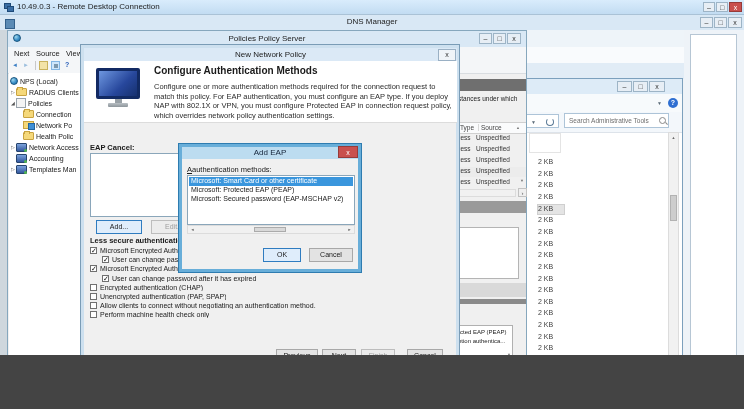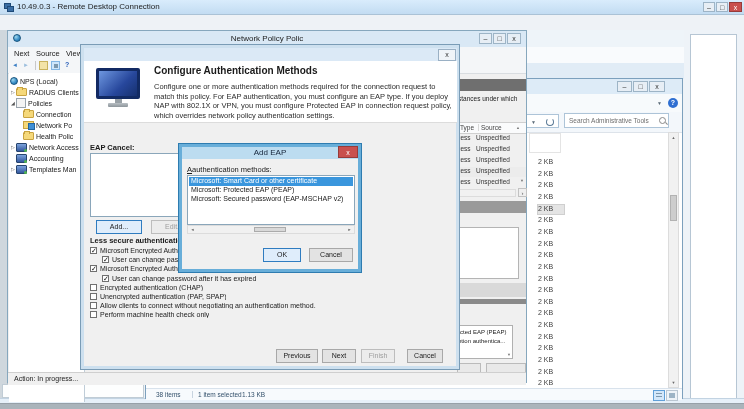--- a/index.html
+++ b/index.html
@@ -1,16 +1,16 @@
 <!DOCTYPE html>
 <html><head>
 <meta charset="utf-8">
 <style>
   html,body{margin:0;padding:0;background:#444;}
-  #screen{position:relative;width:744px;height:409px;overflow:hidden;
+  #screen{position:relative;width:744px;height:355px;overflow:hidden;
     font-family:"Liberation Sans","DejaVu Sans",sans-serif;background:#b9c3ca;
     -webkit-font-smoothing:antialiased;}
   .a{position:absolute;}
   .nowrap{white-space:nowrap;}
   
   .titlebar{background:#d9e8f5;color:#1c1c1c;font-size:8px;}
   .tctr{position:absolute;left:0;right:0;top:2px;text-align:center;}
   .wbtn{position:absolute;height:11px;width:13px;background:#e7eef5;border:1px solid #9db4c6;
     color:#333;font-size:7px;line-height:10px;text-align:center;box-sizing:border-box;}
   .wbtn.red{background:#c9504e;border-color:#973b3a;color:#fff;}
@@ -98,20 +98,27 @@
         <i style="left:0;top:0;width:5px;height:4px;"></i>
         <i style="left:3px;top:3px;width:5px;height:4px;"></i>
       </span>
     <span class="a nowrap" style="left:17px;top:2px;">10.49.0.3 - Remote Desktop Connection</span>
     <span class="wbtn" style="left:703px;top:2px;width:12px;height:10px;">–</span>
     <span class="wbtn" style="left:716px;top:2px;width:12px;height:10px;">□</span>
     <span class="wbtn red" style="left:729px;top:2px;width:13px;height:10px;">x</span>
   </div>
 
   <div id="dns" class="a">
+    <div class="a titlebar" style="left:0;top:0;width:744px;height:15px;">
+      <span class="a" style="left:5px;top:4px;width:8px;height:8px;background:#5b8bb5;border:1px solid #33608a;"></span>
+      <span class="tctr">DNS Manager</span>
+      <span class="wbtn" style="left:700px;top:2px;">–</span>
+      <span class="wbtn" style="left:714px;top:2px;">□</span>
+      <span class="wbtn" style="left:728px;top:2px;width:14px;">x</span>
+    </div>
 
     <div class="a band" style="left:527px;top:15px;width:217px;height:17px;background:#eef4f9;"></div>
     <div class="a band" style="left:527px;top:32px;width:217px;height:16px;background:#f9fbfd;"></div>
     <div class="a band" style="left:527px;top:48px;width:217px;height:16px;background:#e1ecf6;"></div>
 
     <div class="a" style="left:0;top:15px;width:7px;height:368px;background:#cfd7dd;border-right:1px solid #b2bcc4;"></div>
 
     <div class="a" style="left:684px;top:15px;width:60px;height:382px;background:#eef3f8;"></div>
     <div class="a" style="left:690px;top:19px;width:47px;height:374px;background:#fff;border:1px solid #b6c6d4;box-sizing:border-box;"></div>
 
@@ -174,21 +181,21 @@
         </span>
       <span class="viewbtn" style="left:520px;top:1px;">
           <i style="background:#9db4c6;"></i>
         </span>
     </div>
   </div>
 
   <div id="nps" class="a">
     <div class="a titlebar" style="left:0;top:0;width:518px;height:16px;">
       <span class="a ic-globe" style="left:5px;top:3px;"></span>
-      <span class="tctr" style="top:3px;">Network Policy Polic</span>
+      <span class="tctr" style="top:3px;">Policies Policy Server</span>
       <span class="wbtn" style="left:471px;top:2px;">–</span>
       <span class="wbtn" style="left:485px;top:2px;">□</span>
       <span class="wbtn" style="left:499px;top:2px;width:14px;">x</span>
     </div>
     <div class="a menubar">
       <span class="a" style="left:6px;top:2px;">Next</span>
       <span class="a" style="left:28px;top:2px;">Source</span>
       <span class="a" style="left:58px;top:2px;">View</span>
     </div>
     <div class="a toolbar">
@@ -277,20 +284,21 @@
     <div class="a" style="left:449px;top:332px;width:24px;height:11px;background:#e9e9e9;border:1px solid #bbb;box-sizing:border-box;"></div>
     <div class="a" style="left:478px;top:332px;width:40px;height:11px;background:#e9e9e9;border:1px solid #bbb;box-sizing:border-box;"></div>
 
     <div class="a" style="left:0;top:341px;width:518px;height:12px;background:#f0f0f0;border-top:1px solid #cfcfcf;font-size:7px;color:#222;">
       <span class="a nowrap" style="left:6px;top:2px;">Action:  In progress...</span>
     </div>
   </div>
 
   <div id="wizard" class="a">
     <div class="a wz-title">
+      <span class="tctr" style="top:2px;">New Network Policy</span>
       <span class="wbtn" style="left:354px;top:1px;width:18px;height:12px;background:#f0f4f8;border-color:#9ab0c4;">x</span>
     </div>
     <div class="a whead">
       <div class="a" style="left:12px;top:7px;">
         <div class="mon-screen"></div>
           <div class="mon-stand"></div>
           <div class="mon-base"></div>
       </div>
       <div class="a nowrap" style="left:70px;top:4px;font-size:10px;font-weight:bold;color:#1a1a1a;">Configure Authentication Methods</div>
       <div class="a" style="left:70px;top:21px;width:302px;font-size:7.5px;line-height:9.5px;color:#2b2b2b;">Configure one or more authentication methods required for the connection request to match this policy. For EAP authentication, you must configure an EAP type. If you deploy NAP with 802.1X or VPN, you must configure Protected EAP in connection request policy, which overrides network policy authentication settings.</div>

